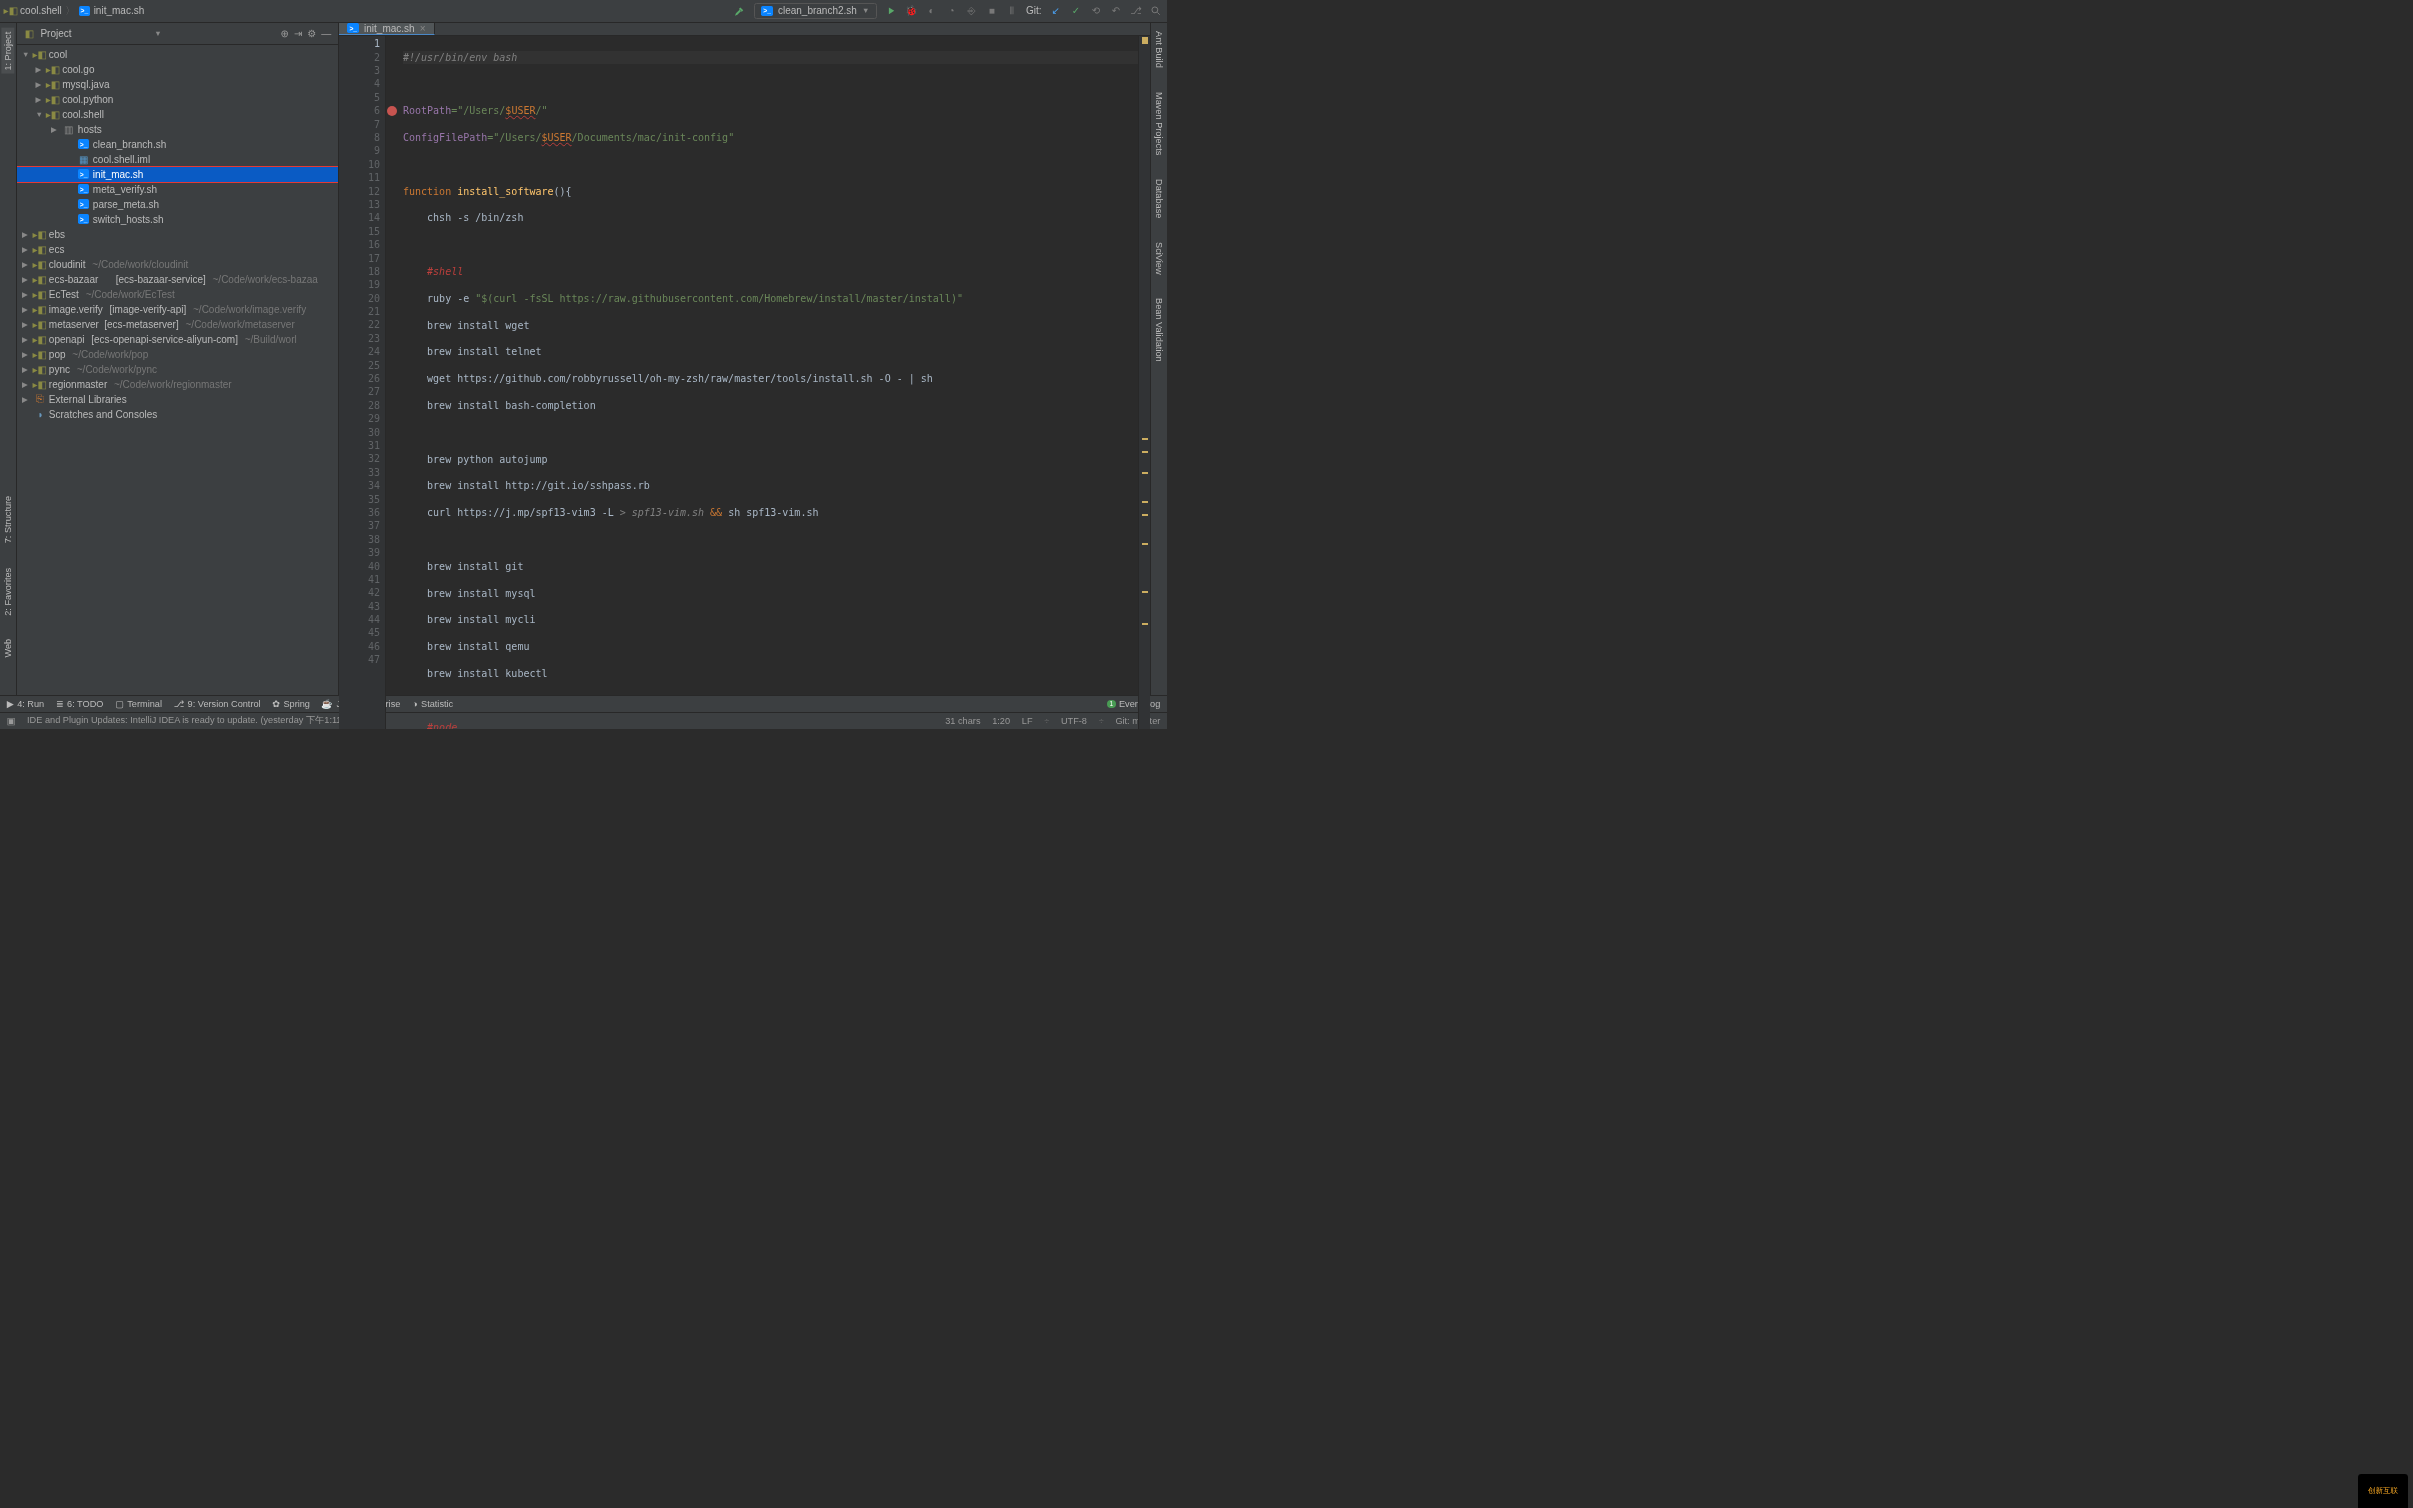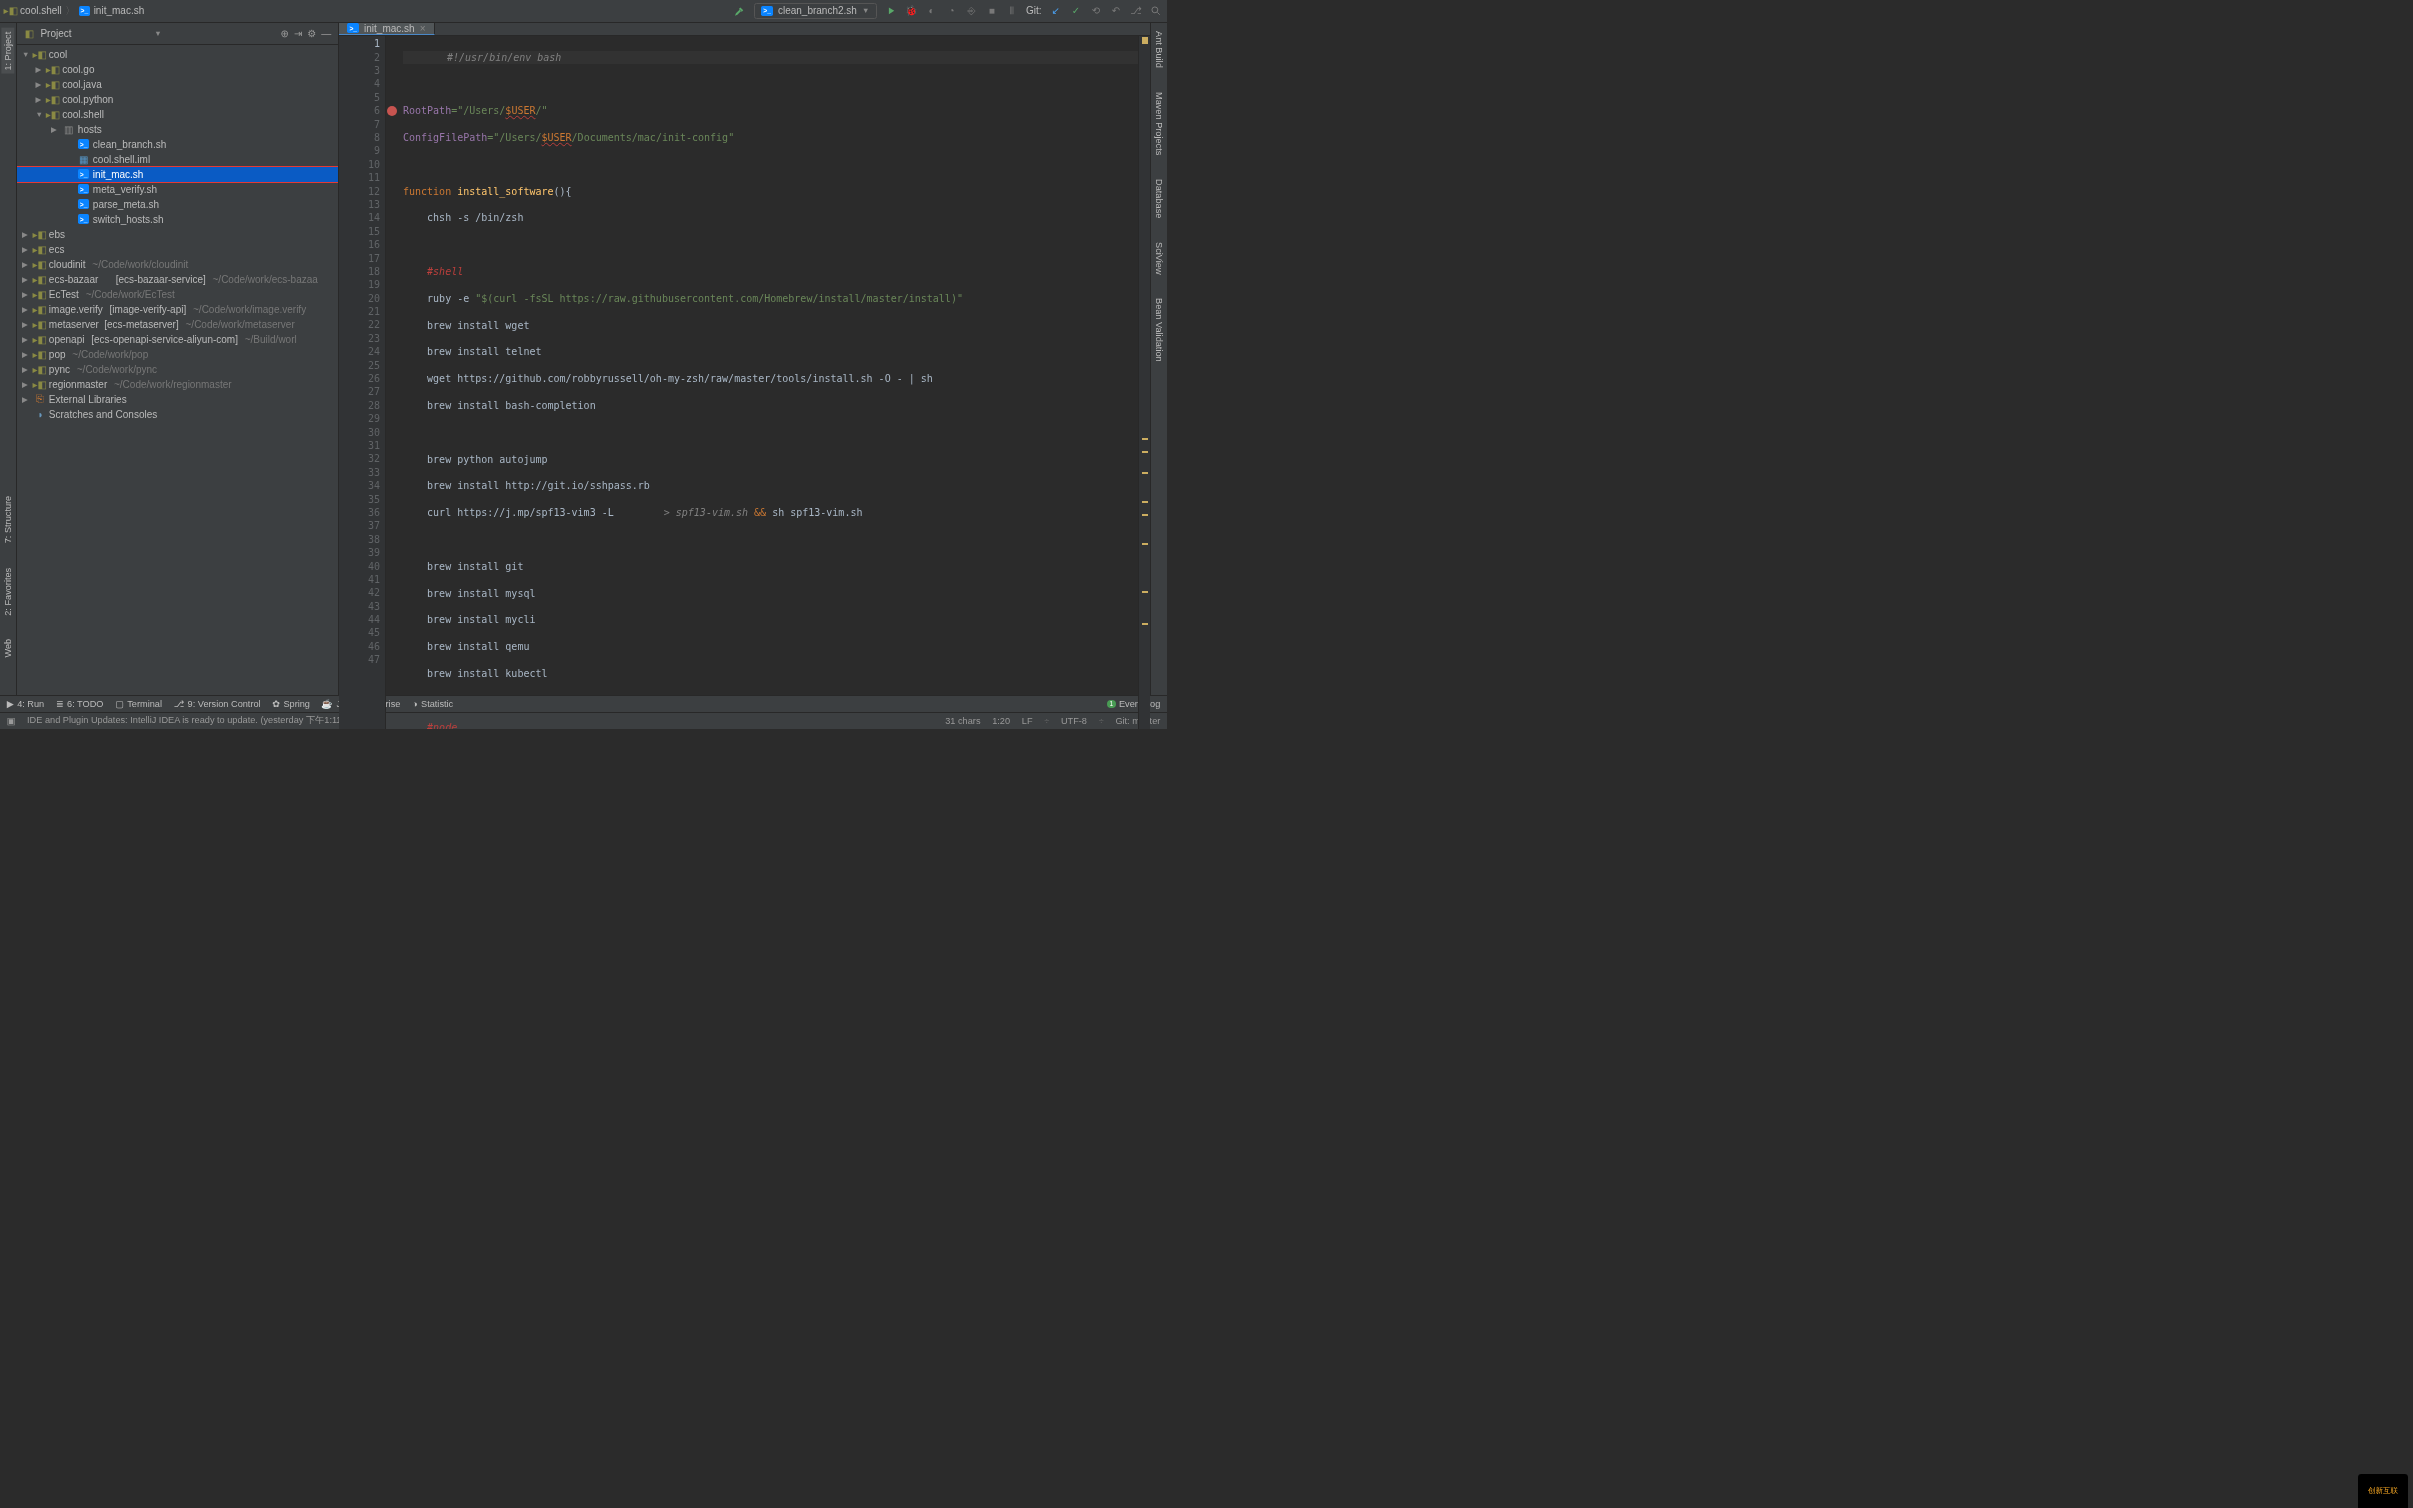--- a/index.html
+++ b/index.html
@@ -119,21 +119,21 @@
   position: absolute; right: -17px; top: 1.7px; width: 10px; height: 10px;
   background: #c75450; border-radius: 50%;
 }
 .code {
   flex: 1; padding: 1.7px 0 1.7px 17px;
   font-family: "Menlo","Monaco",monospace; font-size: 10px;
   line-height: 13.4px; color: #a9b7c6; white-space: pre; overflow: hidden;
 }
 .code .line { height: 13.4px; }
 .code .line.caret { background: #323232; }
-.c-comment { color: #808080; font-style: italic; margin-left: 44px; }
+.c-comment { color: #808080; font-style: italic; }
 .c-kw { color: #cc7832; }
 .c-fn { color: #ffc66d; }
 .c-str { color: #6a8759; }
 .c-var { color: #9876aa; text-align: center; }
 .c-redcomm { color: #bc3f3c; font-style: italic; text-align: right; }
 .c-underline { text-decoration: underline wavy #bc3f3c; }
 .c-link { color: #6a8759; }
 
 .right-marks { width: 11.7px; background: #313335; border-left: 0.8px solid #282828; position: relative; }
 .mark-y { position: absolute; right: 1.7px; width: 6.7px; height: 2.5px; background: #cbad60; }
@@ -243,21 +243,21 @@
           <span class="label">cool</span>
         </div>
       <div class="tree-row indent-1">
           <span class="arrow">▶</span>
           <span class="icon folder-icon">▸◧</span>
           <span class="label">cool.go</span>
         </div>
       <div class="tree-row indent-1">
           <span class="arrow">▶</span>
           <span class="icon folder-icon">▸◧</span>
-          <span class="label">cool.java</span>
+          <span class="label">mysql.java</span>
         </div>
       <div class="tree-row indent-1">
           <span class="arrow">▶</span>
           <span class="icon folder-icon">▸◧</span>
           <span class="label">cool.python</span>
         </div>
       <div class="tree-row indent-1">
           <span class="arrow">▼</span>
           <span class="icon folder-icon">▸◧</span>
           <span class="label">cool.shell</span>

